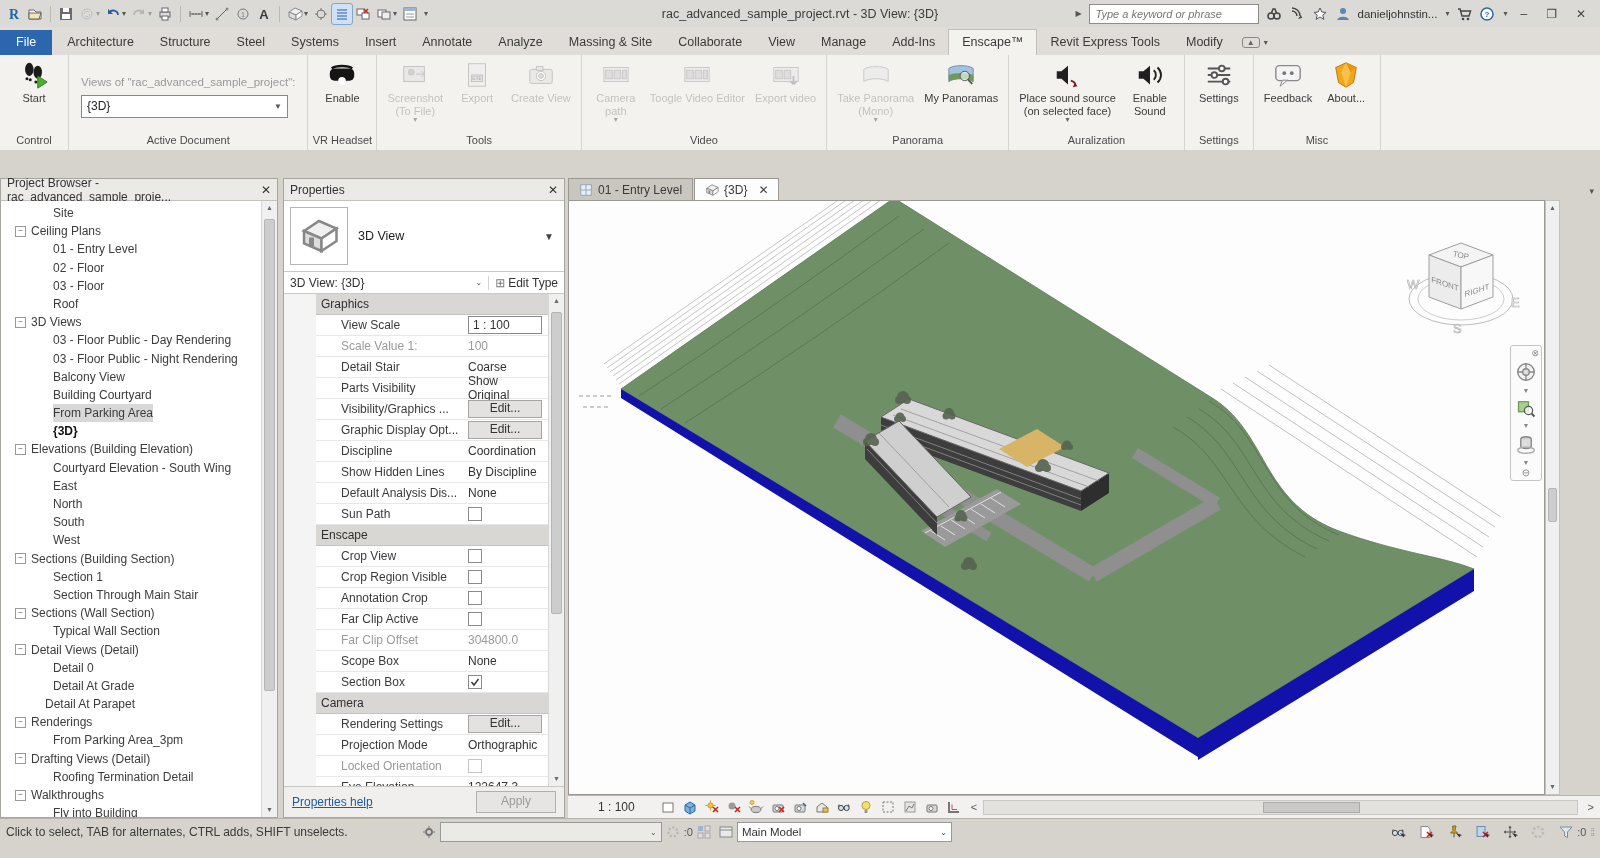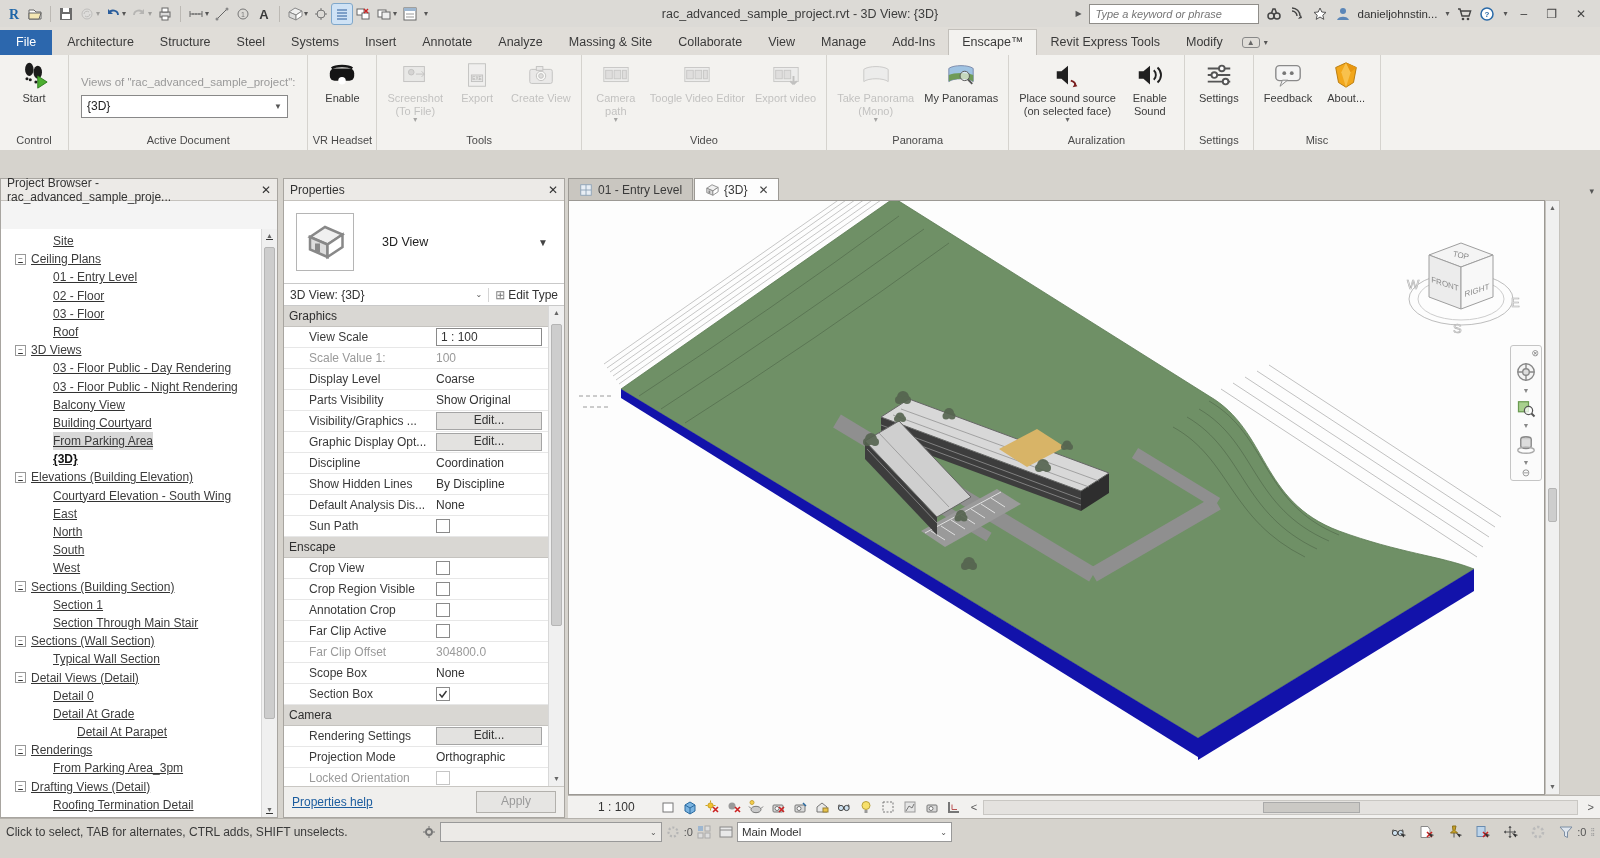--- a/index.html
+++ b/index.html
@@ -38,42 +38,42 @@
   .rbtn.dis .rlabel{color:#9a9a9a}
   .dd{font-size:8px;color:#666;line-height:6px;}
   .doccap{font-size:11.5px;color:#9a9a9a;margin-bottom:5px;white-space:nowrap;}
   .docsel{width:195px;height:21px;background:#fff;border:1px solid #888;display:flex;align-items:center;justify-content:space-between;padding:0 5px;font-size:12px;color:#222;}
   .optionsbar{position:absolute;left:0;top:150px;width:1600px;height:28px;background:#d6d3cd;}
   
   .main{position:absolute;left:0;top:178px;width:1600px;height:640px;}
   .pane{position:absolute;top:0;bottom:0;background:#f4f4f4;border:1px solid #a8a5a0;box-sizing:border-box;display:flex;flex-direction:column;}
   .phead{height:21px;background:#eceae7;border-bottom:1px solid #c5c2bd;display:flex;align-items:center;padding:0 6px;font-size:12px;color:#333;flex:none;}
   .phx{margin-left:auto;font-size:12px;color:#333;}
-  .pb{left:0;width:278px;gap:28px;}
-  .pbbody{flex:1;background:#fff;position:relative;overflow:hidden;display:flex;text-decoration:underline;}
+  .pb{left:0;width:278px;}
+  .pbbody{flex:1;background:#fff;position:relative;overflow:hidden;display:flex;}
   .tree{flex:1;padding-top:3px;}
   .trow{height:18.2px;line-height:18.2px;white-space:nowrap;color:#3c3c3c;display:flex;align-items:center;}
   .exp{width:9px;height:9px;border:1px solid #999;background:#fff;font-size:8px;line-height:7px;text-align:center;color:#555;margin-right:5px;flex:none;}
   .tsel{background:#d8d8d8;}
   .tbold{font-weight:bold;color:#111;}
   
   .sbv{width:15px;background:#f0f0f0;border-left:1px solid #d8d8d8;display:flex;flex-direction:column;align-items:center;flex:none;}
   .sba{font-size:7px;color:#666;height:14px;line-height:14px;}
   .sbtrack{flex:1;width:100%;position:relative;}
   .sbthumb{position:absolute;left:2px;right:2px;background:#cdcdcd;border:1px solid #b5b5b5;border-radius:2px;}
   
   .props{left:283px;width:282px;}
-  .typebox{background:#fff;border-bottom:1px solid #c9c9c9;padding:12px;display:flex;align-items:center;gap:28px;flex:none;}
+  .typebox{background:#fff;border-bottom:1px solid #c9c9c9;padding:6px;display:flex;align-items:center;gap:10px;flex:none;}
   .typeicon{width:56px;height:56px;background:#fff;border:1px solid #b5b5b5;display:flex;align-items:center;justify-content:center;}
   .typename{font-size:12.5px;color:#222;flex:1;}
   .typecaret{color:#444;font-size:10px;padding-right:4px;}
   .instrow{height:21px;background:#fff;border-bottom:1px solid #c9c9c9;display:flex;align-items:center;font-size:12px;color:#333;flex:none;}
   .instsel{flex:1;display:flex;align-items:center;justify-content:space-between;padding:0 6px;border-right:1px solid #d5d5d5;gap:24px;}
   .edittype{padding:0 6px;display:flex;align-items:center;gap:3px;white-space:nowrap;}
-  .proparea{flex:1;display:flex;overflow:hidden;}
+  .proparea{flex:1;display:flex;overflow:hidden;margin-left:32px;}
   .prows{flex:1;background:#fff;}
   .pgroup{height:20px;line-height:20px;background:#d9d7d3;border-bottom:1px solid #c5c3bf;padding-left:5px;color:#2f2f2f;}
   .prow{height:20px;display:flex;align-items:center;border-bottom:1px solid #e7e7e7;}
   .plab{width:127px;padding-left:25px;color:#3a3a3a;white-space:nowrap;overflow:hidden;flex:none;}
   .pval{flex:1;display:flex;align-items:center;padding-right:6px;color:#333;}
   .dim{color:#9a9a9a;}
   .pinput{flex:1;height:16px;line-height:16px;background:#fff;border:1px solid #8a8a8a;padding:0 4px;}
   .pbtn{flex:1;height:16px;line-height:15px;text-align:center;background:#e3e2e0;border:1px solid #a5a5a5;color:#333;}
   .pcheck{width:12px;height:12px;border:1px solid #8a8a8a;background:#fff;display:flex;align-items:center;justify-content:center;}
   .pcheck.dim{border-color:#c5c5c5;}
@@ -625,21 +625,21 @@
             <div class="trow" style="padding-left: 14px;">
               <span class="exp">−</span>
               <span>Detail Views (Detail)</span>
             </div>
             <div class="trow" style="padding-left: 52px;">
               <span>Detail 0</span>
             </div>
             <div class="trow" style="padding-left: 52px;">
               <span>Detail At Grade</span>
             </div>
-            <div class="trow" style="padding-left: 76px;">
+            <div class="trow" style="padding-left: 44px;">
               <span>Detail At Parapet</span>
             </div>
             <div class="trow" style="padding-left: 14px;">
               <span class="exp">−</span>
               <span>Renderings</span>
             </div>
             <div class="trow" style="padding-left: 52px;">
               <span>From Parking Area_3pm</span>
             </div>
             <div class="trow" style="padding-left: 14px;">
@@ -703,21 +703,21 @@
                 <div class="pinput">1 : 100</div>
               </div>
             </div>
             <div class="prow">
               <div class="plab dim">Scale Value    1:</div>
               <div class="pval">
                 <span class="dim">100</span>
               </div>
             </div>
             <div class="prow">
-              <div class="plab">Display Level</div>
+              <div class="plab">Detail Stair</div>
               <div class="pval">
                 <span>Coarse</span>
               </div>
             </div>
             <div class="prow">
               <div class="plab">Parts Visibility</div>
               <div class="pval">
                 <span>Show Original</span>
               </div>
             </div>

